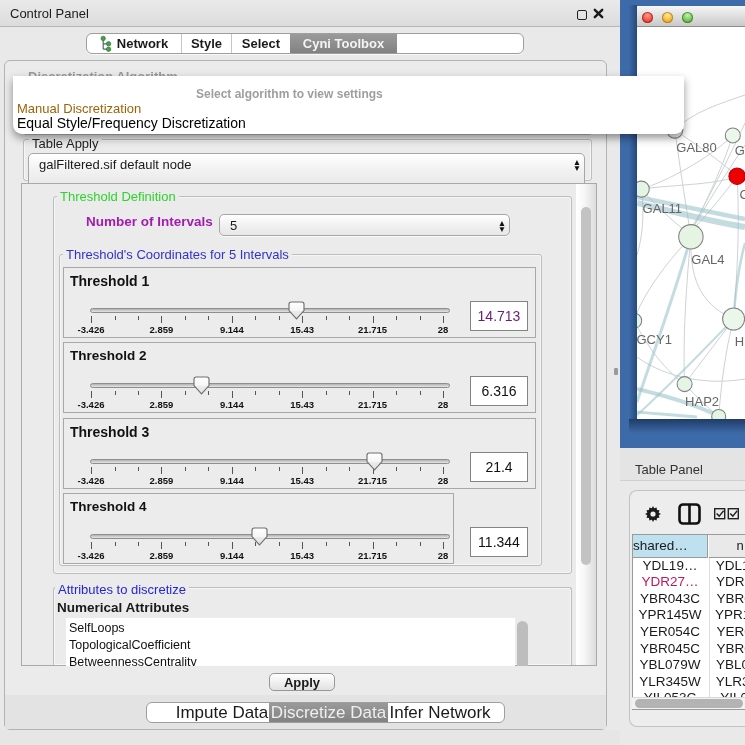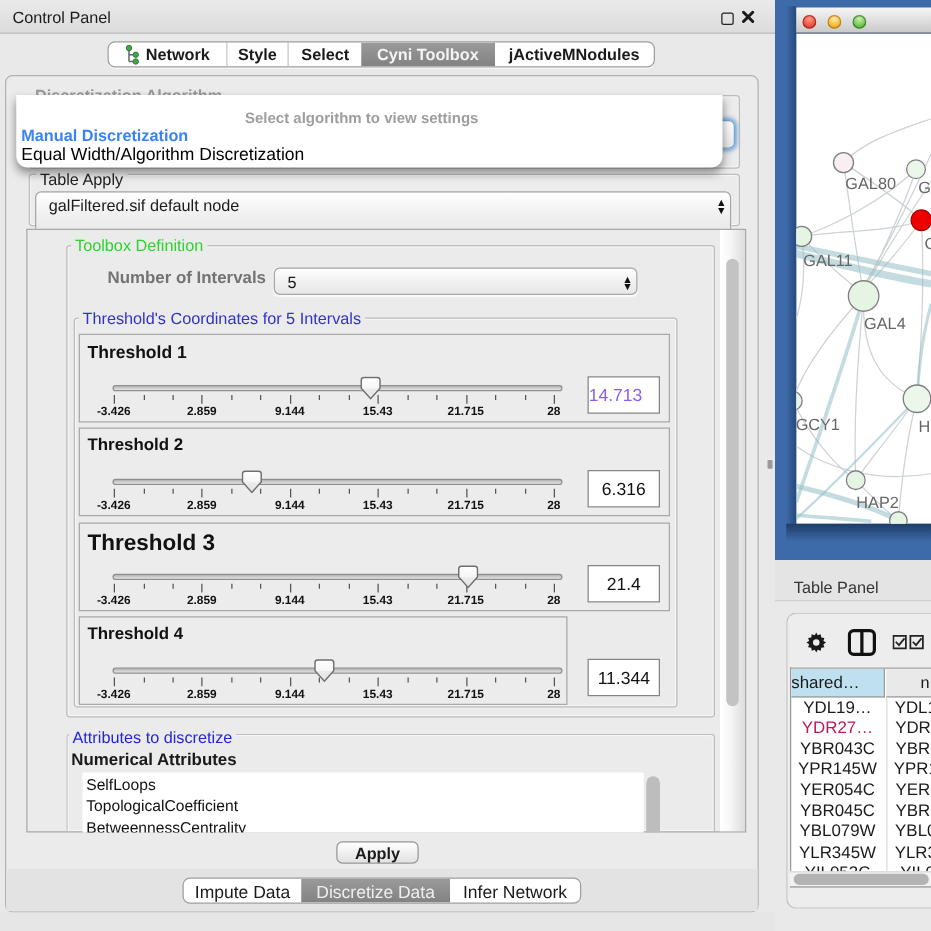--- a/index.html
+++ b/index.html
@@ -25,42 +25,41 @@
   <div style="width:95px;display:flex;align-items:center;justify-content:center;border-right:1px solid #c6c6c6;">
     <svg width="12" height="17" viewBox="0 0 12 17" style="margin-right:5px;">
       <path d="M3.2 5 V14.2 M3.2 8.8 H7.6 M3.2 14.2 H7.6" stroke="#5b6374" stroke-width="1.2" fill="none"></path>
       <circle cx="3.2" cy="3.4" r="2.2" fill="#44a248" stroke="#2f7a33" stroke-width="0.7"></circle>
       <circle cx="8.6" cy="8.8" r="2.2" fill="#44a248" stroke="#2f7a33" stroke-width="0.7"></circle>
       <circle cx="8.6" cy="14.2" r="2.2" fill="#44a248" stroke="#2f7a33" stroke-width="0.7"></circle>
     </svg>Network</div>
   <div style="width:50px;display:flex;align-items:center;justify-content:center;border-right:1px solid #c6c6c6;">Style</div>
   <div style="width:58px;display:flex;align-items:center;justify-content:center;">Select</div>
   <div style="width:107px;display:flex;align-items:center;justify-content:center;background:linear-gradient(#9a9a9a,#828282);color:#f4f4f4;">Cyni Toolbox</div>
-  <div style="width:128px;display:flex;align-items:center;justify-content:center;">jActiveMNodules</div>
 </div>
 
 <div class="abs" style="left:4px;top:60px;width:603px;height:670px;border:1px solid #b2b2b2;border-radius:6px;background:#ebebeb;"></div>
 
 <div class="grp" style="left:23px;top:76px;width:569px;height:59px;"></div>
 <div class="gtitle" style="left:25px;top:69px;color:#999;font-weight:bold;">Discretization Algorithm</div>
 
 <div class="abs" style="left:560px;top:96px;width:28px;height:23px;border-radius:5px;background:linear-gradient(#fff,#e8e8e8);border:1px solid #7aa8d4;box-shadow:0 0 3.5px 1.5px rgba(90,150,210,.85);"></div>
 
 <div class="grp" style="left:23px;top:139px;width:569px;height:42px;"></div>
 <div class="gtitle" style="left:29px;top:136px;color:#222;">Table Apply</div>
 <div class="combo" style="left:28px;top:153px;width:557px;height:36px;">
   <div class="abs" style="left:10px;top:3px;">galFiltered.sif default node</div>
   <div class="step" style="left:543px;top:5px;">▲<br>▼</div>
 </div>
 
 <div class="abs" style="left:21px;top:183px;width:576px;height:483px;border:1px solid #a9a9a9;background:#ebebeb;overflow:hidden;"></div>
 
 <div class="grp" style="left:53px;top:196px;width:519px;height:378px;"></div>
-<div class="gtitle" style="left:57px;top:189px;color:#2ed32e;">Toolbox Definition</div>
-<div class="abs" style="left:57px;top:214px;font-size:13.5px;font-weight:bold;color:#737373;padding-left:29px;">Number of Intervals</div>
+<div class="gtitle" style="left:57px;top:189px;color:#2ed32e;">Threshold Definition</div>
+<div class="abs" style="left:57px;top:214px;font-size:13.5px;font-weight:bold;color:#a21caf;padding-left:29px;">Number of Intervals</div>
 <div class="combo" style="left:219px;top:214px;width:291px;height:22px;">
   <div class="abs" style="left:10px;top:3px;">5</div>
   <div class="step" style="left:277px;top:5px;">▲<br>▼</div>
 </div>
 
 <div class="grp" style="left:59px;top:254px;width:483px;height:312px;"></div>
 <div class="gtitle" style="left:63px;top:247px;color:#3232cd;">Threshold's Coordinates for 5 Intervals</div>
 <div class="abs" style="left:63px;top:267px;width:473px;height:71px;border:1px solid #a8a8a8;background:#ececec;">
     <div class="abs" style="left:6px;top:5px;font-size:14px;font-weight:bold;color:#111;">Threshold 1</div>
     <div class="abs" style="left:26px;top:40px;width:360px;height:5px;border:1px solid #8e8e8e;border-radius:3px;background:linear-gradient(#b2b2b2,#e6e6e6);"></div>
@@ -90,21 +89,21 @@
       <path d="M3.2 1 H13.8 Q16 1 16 3.2 V9.6 L8.5 17.9 L1 9.6 V3.2 Q1 1 3.2 1 Z" fill="url(#tg)" stroke="#6f6f6f" stroke-width="1.15"></path>
       <defs>
         <linearGradient id="tg" x1="0" y1="0" x2="0" y2="1">
           <stop offset="0" stop-color="#ffffff"></stop>
           <stop offset="0.5" stop-color="#f6f6f6"></stop>
           <stop offset="0.55" stop-color="#ebebeb"></stop>
           <stop offset="1" stop-color="#e3e3e3"></stop>
         </linearGradient>
       </defs>
     </svg>
-    <div class="abs" style="left:406px;top:33px;width:58px;height:30px;background:#fff;border:1px solid #848484;font-size:14px;color:#8b5cf6;text-align:left;line-height:28px;">14.713</div>
+    <div class="abs" style="left:406px;top:33px;width:58px;height:30px;background:#fff;border:1px solid #848484;font-size:14px;color:#701a75;text-align:center;line-height:28px;">14.713</div>
   </div>
 <div class="abs" style="left:63px;top:342px;width:473px;height:71px;border:1px solid #a8a8a8;background:#ececec;">
     <div class="abs" style="left:6px;top:5px;font-size:13.5px;font-weight:bold;color:#111;">Threshold 2</div>
     <div class="abs" style="left:26px;top:40px;width:360px;height:5px;border:1px solid #8e8e8e;border-radius:3px;background:linear-gradient(#b2b2b2,#e6e6e6);"></div>
     <div class="abs" style="left:27.0px;top:48px;width:1px;height:7px;background:#555;"></div>
     <div class="abs" style="left:50.5px;top:48px;width:1px;height:4px;background:#555;"></div>
     <div class="abs" style="left:73.9px;top:48px;width:1px;height:4px;background:#555;"></div>
     <div class="abs" style="left:97.4px;top:48px;width:1px;height:7px;background:#555;"></div>
     <div class="abs" style="left:120.9px;top:48px;width:1px;height:4px;background:#555;"></div>
     <div class="abs" style="left:144.3px;top:48px;width:1px;height:4px;background:#555;"></div>
@@ -131,21 +130,21 @@
           <stop offset="0" stop-color="#ffffff"></stop>
           <stop offset="0.5" stop-color="#f6f6f6"></stop>
           <stop offset="0.55" stop-color="#ebebeb"></stop>
           <stop offset="1" stop-color="#e3e3e3"></stop>
         </linearGradient>
       </defs>
     </svg>
     <div class="abs" style="left:406px;top:33px;width:58px;height:30px;background:#fff;border:1px solid #848484;font-size:14px;color:#111;text-align:center;line-height:28px;">6.316</div>
   </div>
 <div class="abs" style="left:63px;top:418px;width:473px;height:71px;border:1px solid #a8a8a8;background:#ececec;">
-    <div class="abs" style="left:6px;top:5px;font-size:18px;font-weight:bold;color:#111;">Threshold 3</div>
+    <div class="abs" style="left:6px;top:5px;font-size:14px;font-weight:bold;color:#111;">Threshold 3</div>
     <div class="abs" style="left:26px;top:40px;width:360px;height:5px;border:1px solid #8e8e8e;border-radius:3px;background:linear-gradient(#b2b2b2,#e6e6e6);"></div>
     <div class="abs" style="left:27.0px;top:48px;width:1px;height:7px;background:#555;"></div>
     <div class="abs" style="left:50.5px;top:48px;width:1px;height:4px;background:#555;"></div>
     <div class="abs" style="left:73.9px;top:48px;width:1px;height:4px;background:#555;"></div>
     <div class="abs" style="left:97.4px;top:48px;width:1px;height:7px;background:#555;"></div>
     <div class="abs" style="left:120.9px;top:48px;width:1px;height:4px;background:#555;"></div>
     <div class="abs" style="left:144.3px;top:48px;width:1px;height:4px;background:#555;"></div>
     <div class="abs" style="left:167.8px;top:48px;width:1px;height:7px;background:#555;"></div>
     <div class="abs" style="left:191.3px;top:48px;width:1px;height:4px;background:#555;"></div>
     <div class="abs" style="left:214.7px;top:48px;width:1px;height:4px;background:#555;"></div>
@@ -220,21 +219,21 @@
   <div style="padding:2px 0 0 3px;line-height:16.8px;">SelfLoops<br>TopologicalCoefficient<br>BetweennessCentrality</div>
 </div>
 <div class="abs" style="left:517px;top:621px;width:11px;height:45px;background:#bdbdbd;border-radius:6px 6px 0 0;"></div>
 
 <div class="abs" style="left:576px;top:184px;width:20px;height:481px;background:linear-gradient(90deg,#ffffff,#f7f7f7 40%,#dcdcdc);"></div>
 <div class="abs" style="left:581px;top:207px;width:10px;height:358px;background:#c3c3c3;border-radius:5px;"></div>
 
 <div class="abs" style="left:269px;top:672.5px;width:66px;height:18px;background:linear-gradient(#ffffff,#e2e2e2);border:1px solid #979797;border-radius:5px;font-size:13px;font-weight:bold;color:#1a1a1a;text-align:center;line-height:17px;">Apply</div>
 
 <div class="abs" style="left:5px;top:695px;width:601px;height:34px;background:#e3e3e3;"></div>
-<div class="abs" style="left:146px;top:702px;width:319px;height:21px;background:#fff;border:1px solid #9e9e9e;border-radius:6px;overflow:hidden;display:flex;font-size:14px;color:#1a1a1a;">
+<div class="abs" style="left:146px;top:702px;width:359px;height:21px;background:#fff;border:1px solid #9e9e9e;border-radius:6px;overflow:hidden;display:flex;font-size:17px;color:#1a1a1a;padding-left:28px;">
   <div style="width:94px;display:flex;align-items:center;justify-content:center;">Impute Data</div>
   <div style="width:119px;display:flex;align-items:center;justify-content:center;background:linear-gradient(#9a9a9a,#828282);color:#efefef;">Discretize Data</div>
   <div style="width:104px;display:flex;align-items:center;justify-content:center;">Infer Network</div>
 </div>
 <div class="abs" style="left:0;top:730px;width:620px;height:15px;background:#e6e6e6;"></div>
 
 <div class="abs" style="left:614px;top:368px;width:4px;height:7px;background:#9a9a9a;border-radius:1px;"></div>
 
 <div class="abs" style="left:620px;top:0;width:125px;height:448px;background:#3d6aa8;"></div>
 
@@ -344,17 +343,17 @@
 <div class="abs" style="left:632px;top:657px;width:76px;height:17px;font-size:13.5px;color:#1a1a1a;text-align:center;overflow:hidden;">YBL079W</div>
 <div class="abs" style="left:709px;top:657px;width:75px;height:17px;font-size:13.5px;color:#1a1a1a;text-align:center;">YBL079W</div>
 <div class="abs" style="left:632px;top:674px;width:76px;height:17px;font-size:13.5px;color:#1a1a1a;text-align:center;overflow:hidden;">YLR345W</div>
 <div class="abs" style="left:709px;top:674px;width:75px;height:17px;font-size:13.5px;color:#1a1a1a;text-align:center;">YLR345W</div>
 <div class="abs" style="left:632px;top:690px;width:76px;height:17px;font-size:13.5px;color:#1a1a1a;text-align:center;overflow:hidden;">YIL053C</div>
 <div class="abs" style="left:709px;top:690px;width:75px;height:17px;font-size:13.5px;color:#1a1a1a;text-align:center;">YIL053C</div>
 <div class="abs" style="left:632px;top:697px;width:113px;height:13px;background:#f2f2f2;border-top:1px solid #d8d8d8;"></div>
 <div class="abs" style="left:635px;top:699px;width:108px;height:9px;background:#b3b3b3;border-radius:5px;"></div>
 <div class="abs" style="left:632px;top:709px;width:113px;height:1px;background:#9a9a9a;"></div>
 
-<div class="abs" style="left:13px;top:76px;width:565px;height:58px;background:#fff;border-radius:0 0 9px 9px;box-shadow:0 4px 8px rgba(0,0,0,.42);">
+<div class="abs" style="left:13px;top:76px;width:671px;height:58px;background:#fff;border-radius:0 0 9px 9px;box-shadow:0 4px 8px rgba(0,0,0,.42);">
   <div class="abs" style="left:183px;top:11px;font-size:12px;font-weight:bold;color:#9e9e9e;">Select algorithm to view settings</div>
-  <div class="abs" style="left:4px;top:25px;font-size:13px;font-weight:bold;color:#3b82f6;text-align:center;">Manual Discretization</div>
-  <div class="abs" style="left:4px;top:39px;font-size:14px;color:#000;">Equal Width/Algorithm Discretization</div>
+  <div class="abs" style="left:4px;top:25px;font-size:13px;font-weight:normal;color:#a16207;text-align:center;">Manual Discretization</div>
+  <div class="abs" style="left:4px;top:39px;font-size:14px;color:#000;">Equal Style/Frequency Discretization</div>
 </div>
 
 </body></html>

